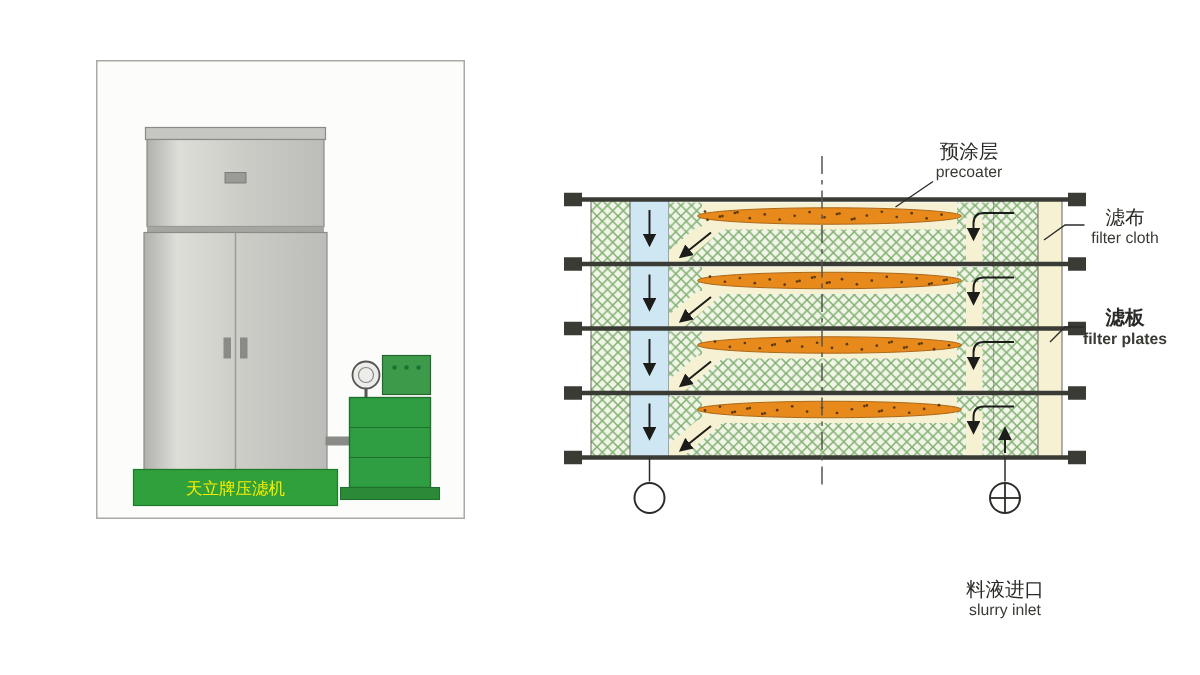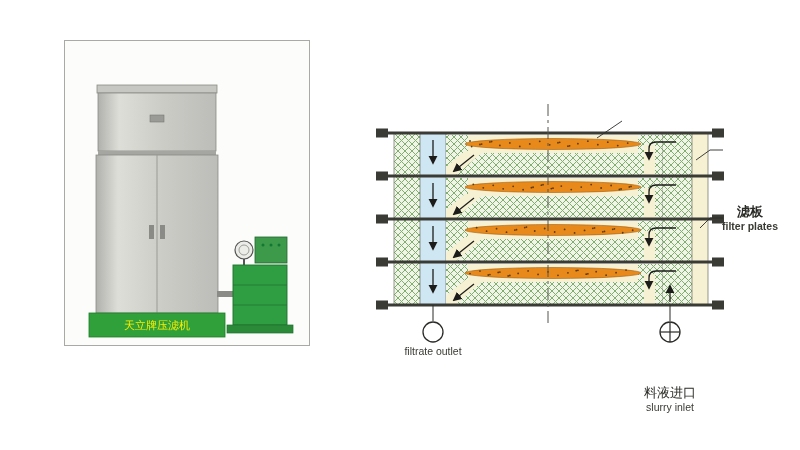--- a/index.html
+++ b/index.html
@@ -239,25 +239,32 @@
 
     <line x1="63" y1="217" x2="63" y2="233" stroke="#2b2b28" stroke-width="1"></line>
     <circle cx="63" cy="244" r="10" fill="#ffffff" stroke="#2b2b28" stroke-width="1.3"></circle>
     <line x1="300" y1="217" x2="300" y2="233" stroke="#2b2b28" stroke-width="1"></line>
     <line x1="300" y1="214" x2="300" y2="198" stroke="#1c1c1a" stroke-width="1.3" marker-end="url(#ah)"></line>
     <circle cx="300" cy="244" r="10" fill="#ffffff" stroke="#2b2b28" stroke-width="1.3"></circle>
     <line x1="290" y1="244" x2="310" y2="244" stroke="#2b2b28" stroke-width="1.2"></line>
     <line x1="300" y1="234" x2="300" y2="254" stroke="#2b2b28" stroke-width="1.2"></line>
   </svg>
 
+  <div class="lbl" id="lbl-precoater">
+    <div class="cn">预涂层</div>
+    <div class="en">precoater</div>
+  </div>
+  <div class="lbl" id="lbl-cloth">
+    <div class="cn">滤布</div>
+    <div class="en">filter cloth</div>
+  </div>
   <div class="lbl" id="lbl-plates">
     <div class="cn">滤板</div>
     <div class="en">filter plates</div>
   </div>
   <div class="lbl" id="lbl-outlet">
-    <div class="en">filtrate outlet</div>
   </div>
   <div class="lbl" id="lbl-inlet">
     <div class="cn">料液进口</div>
     <div class="en">slurry inlet</div>
   </div>
 
 </div>
 
 </body></html>

